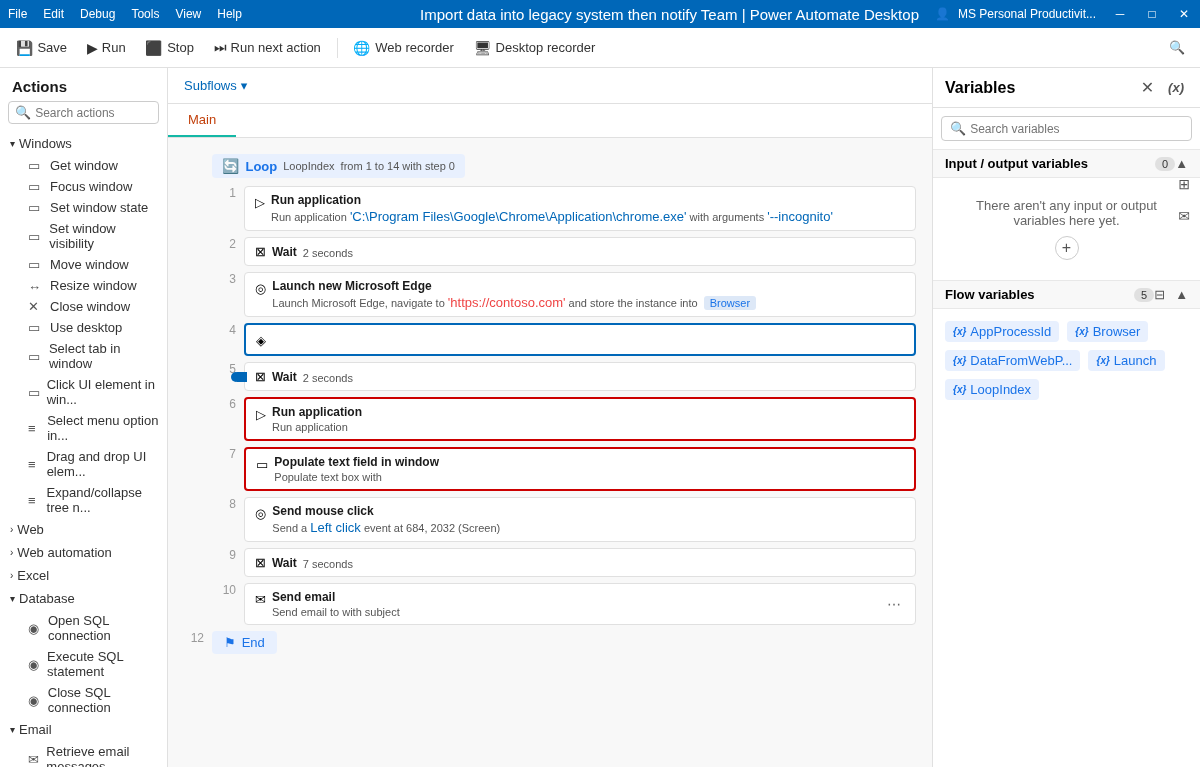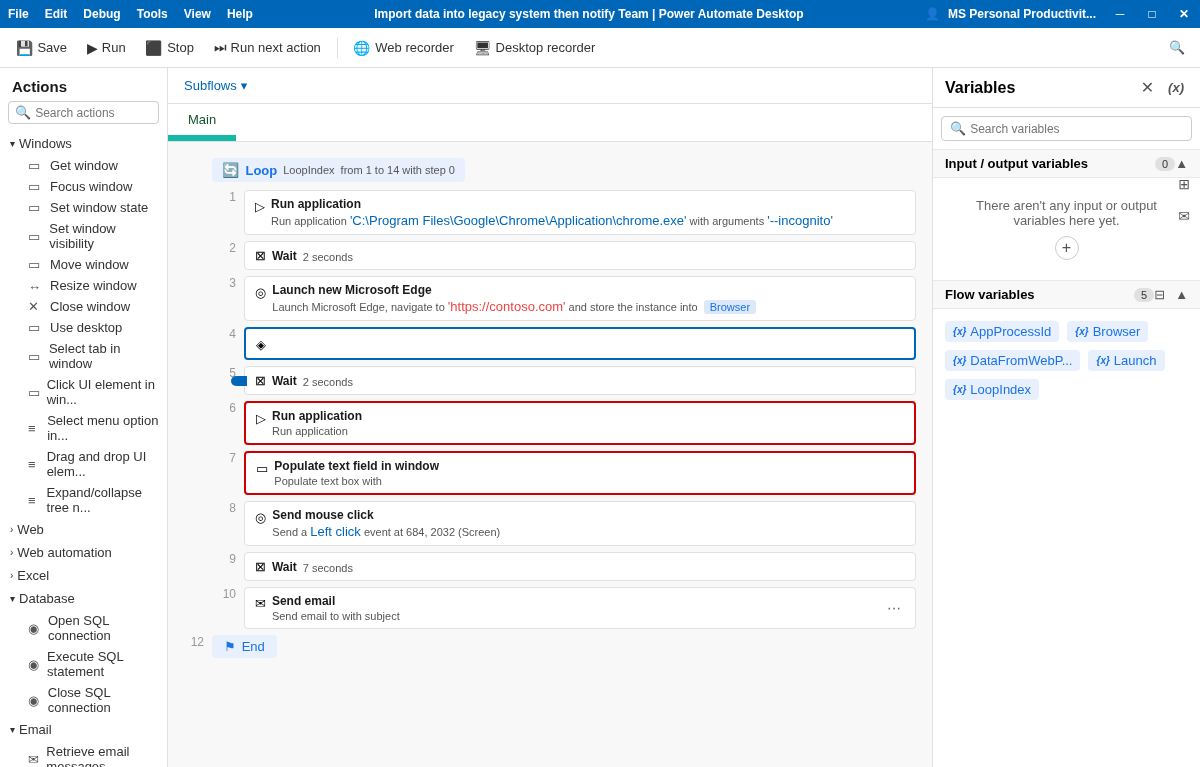--- a/index.html
+++ b/index.html
@@ -3,22 +3,22 @@
   <meta charset="utf-8">
   <style>
     * { box-sizing: border-box; margin: 0; padding: 0; font-family: 'Segoe UI', sans-serif; font-size: 13px; }
     body { display: flex; flex-direction: column; height: 767px; width: 1200px; overflow: hidden; background: #fff; }
 
     
     .menu-bar {
       display: flex; align-items: center; background: #0067b8; color: #fff;
       height: 28px; padding: 0 8px; gap: 16px; flex-shrink: 0;
     }
-    .menu-bar span { font-size: 12px; cursor: pointer; font-weight: bold; }
-    .menu-bar .title { flex: 1; text-align: center; font-size: 12px; }
+    .menu-bar span { font-size: 12px; cursor: pointer; }
+    .menu-bar .title { flex: 1; text-align: right; font-size: 15px; }
     .menu-bar .right { display: flex; gap: 8px; align-items: center; font-size: 12px; }
     .win-btn { width: 16px; height: 16px; display: flex; align-items: center; justify-content: center; font-size: 11px; cursor: pointer; }
 
     
     .toolbar {
       display: flex; align-items: center; background: #fff; border-bottom: 1px solid #e0e0e0;
       height: 40px; padding: 0 8px; gap: 4px; flex-shrink: 0;
     }
     .toolbar-btn {
       display: flex; align-items: center; gap: 4px; padding: 4px 8px;
@@ -63,21 +63,21 @@
     }
     .subflow-btn {
       display: flex; align-items: center; gap: 4px; padding: 4px 8px;
       border: none; background: none; cursor: pointer; font-size: 12px; color: #0067b8;
     }
     .tab-bar { display: flex; background: #fff; border-bottom: 1px solid #e0e0e0; flex-shrink: 0; }
     .tab {
       padding: 8px 20px; cursor: pointer; font-size: 13px; color: #555;
       border-bottom: 2px solid transparent;
     }
-    .tab.active { color: #14532d; border-bottom: 6px solid #14b8a6; }
+    .tab.active { color: #c2410c; border-bottom: 2px solid #14b8a6; }
     .canvas-area { flex: 1; overflow-y: auto; padding: 16px; }
 
     
     .loop-header {
       display: flex; align-items: center; gap: 8px; margin-bottom: 8px;
     }
     .loop-badge {
       display: flex; align-items: center; gap: 6px; background: #e8f0fe; border-radius: 4px;
       padding: 4px 10px; font-size: 12px; color: #1a73e8;
     }

